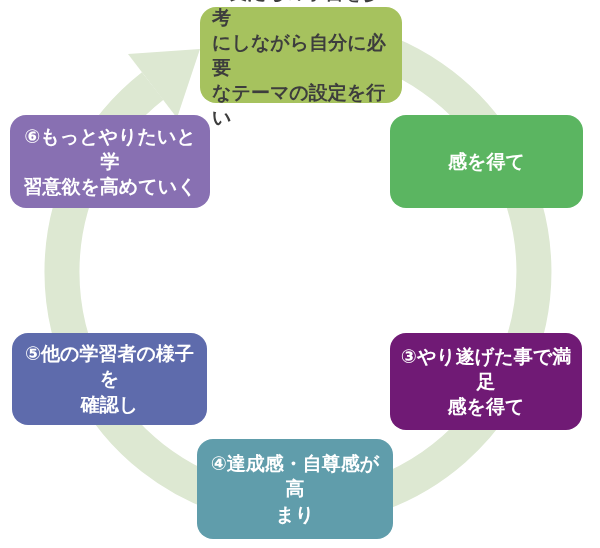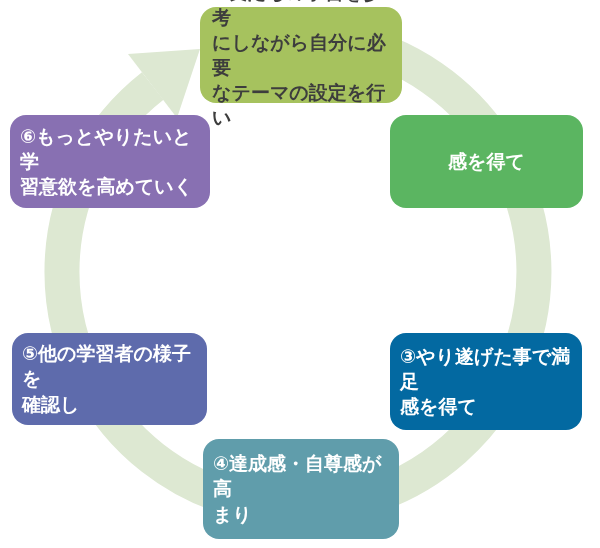--- a/index.html
+++ b/index.html
@@ -22,35 +22,36 @@
     width: 600px;
     height: 548px;
   }
   .step {
     position: absolute;
     box-sizing: border-box;
     border-radius: 16px;
     display: flex;
     align-items: center;
     justify-content: center;
+    text-align: center;
     font-size: 19px;
     font-weight: bold;
     line-height: 1.32;
     padding: 6px 10px;
     letter-spacing: 0px;
   }
   .step-label {
     white-space: pre-line;
   }
   
   .step-1 { left: 200px; top: 7px;   width: 202px; height: 96px;
             justify-content: flex-start; text-align: left; padding: 6px 12px; }
   .step-2 { left: 390px; top: 115px; width: 193px; height: 93px; }
   .step-3 { left: 390px; top: 333px; width: 192px; height: 97px; }
-  .step-4 { left: 203px; top: 439px; width: 196px; height: 100px; }
+  .step-4 { left: 197px; top: 439px; width: 196px; height: 100px; }
   .step-5 { left: 12px;  top: 333px; width: 195px; height: 92px; }
   .step-6 { left: 10px;  top: 115px; width: 200px; height: 93px; }
 </style>
 </head>
 <body style="background: rgb(255, 255, 255);">
 
 <div class="stage">
 
   <svg class="ring" viewBox="0 0 600 548" xmlns="http://www.w3.org/2000/svg" aria-hidden="true">
     <path d="M 339 39.6 A 236 236 0 1 1 152.7 86" fill="none" stroke="#dde8d2" stroke-width="35" stroke-linecap="butt"></path>
@@ -60,21 +61,21 @@
   <div class="step step-1" style="background: rgb(166, 194, 94); color: rgb(61, 61, 61);">
     <span class="step-label">①友だちの学習を参考
 にしながら自分に必要
 なテーマの設定を行い</span>
   </div>
 
   <div class="step step-2" style="background: rgb(91, 181, 97); color: rgb(255, 255, 255);">
     <span class="step-label">感を得て</span>
   </div>
 
-  <div class="step step-3" style="background: #0369a1; color: rgb(255, 255, 255);">
+  <div class="step step-3" style="background: #701a75; color: rgb(255, 255, 255);">
     <span class="step-label">③やり遂げた事で満足
 感を得て</span>
   </div>
 
   <div class="step step-4" style="background: rgb(96, 157, 171); color: rgb(255, 255, 255);">
     <span class="step-label">④達成感・自尊感が高
 まり</span>
   </div>
 
   <div class="step step-5" style="background: rgb(94, 107, 172); color: rgb(255, 255, 255);">

